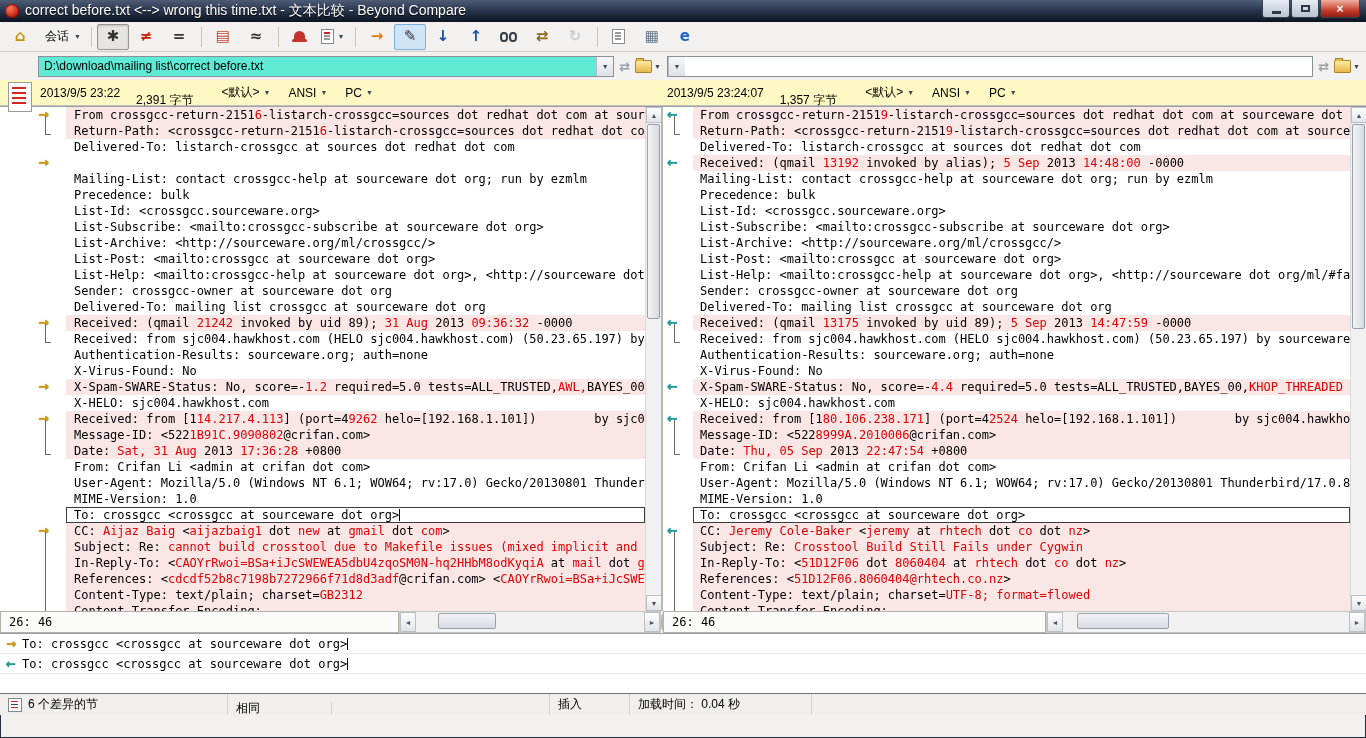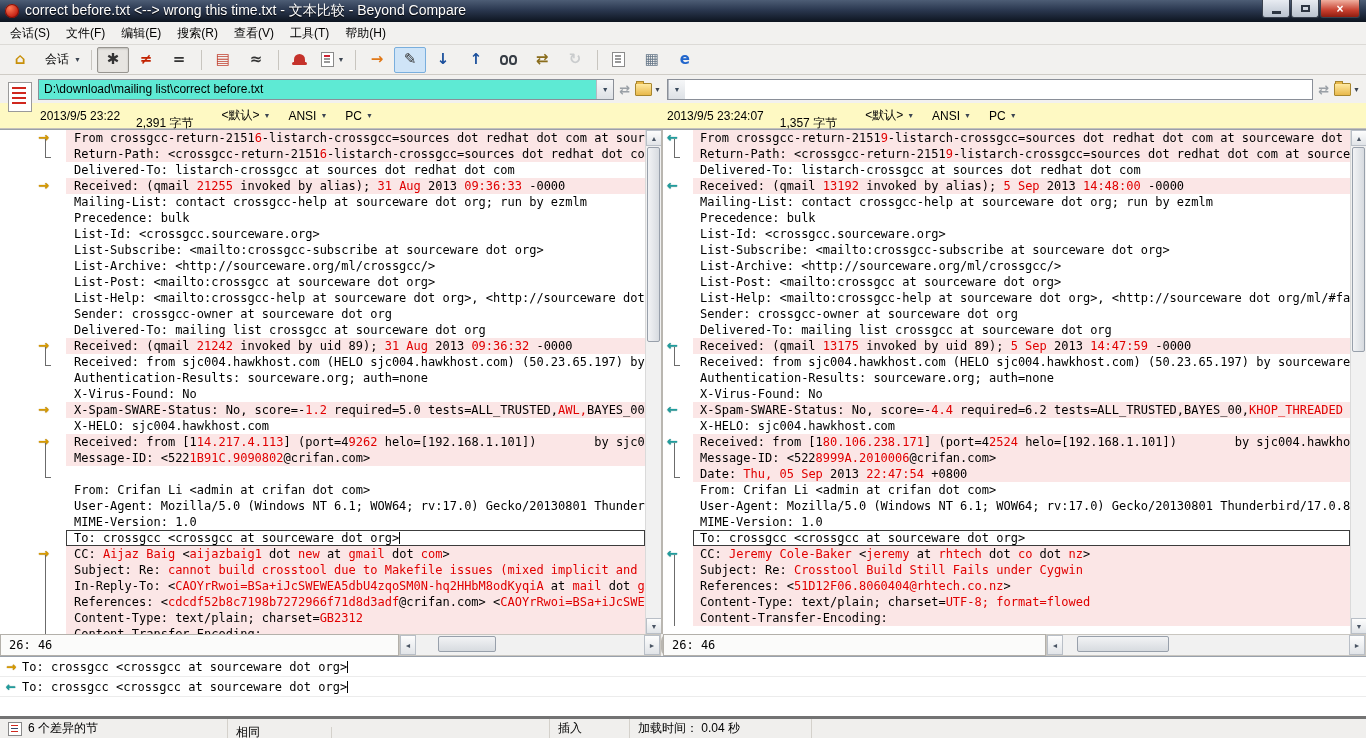--- a/index.html
+++ b/index.html
@@ -136,21 +136,21 @@
   .hthumb.hr{left:14px;width:92px;}
   
   .pvpanel{height:60px;background:#fff;border-top:1px solid #98a0ab;overflow:hidden;box-sizing:border-box;}
   .pv-row{height:19px;display:flex;align-items:center;border-bottom:1px solid #ececec;
           font-family:"DejaVu Sans Mono",monospace;font-size:12px;white-space:pre;}
   .pv-mk{width:16px;text-align:center;font-weight:bold;font-size:12px;margin:0 3px;
          font-family:"DejaVu Sans",sans-serif;flex:none;}
   .pv-mk.left{color:#d79b00;text-shadow:0 0 1px #8a5d00;}
   .pv-mk.right{color:#1f9e9e;text-shadow:0 0 1px #0c5f5f;}
   
-  .statusbar{height:22px;background:#f0efed;border-top:3px solid #737373;display:flex;align-items:stretch;box-sizing:border-box;}
+  .statusbar{height:22px;background:#f0efed;border-top:1px solid #737373;display:flex;align-items:stretch;box-sizing:border-box;}
   .scell{display:flex;align-items:center;padding:0 8px;border-right:1px solid #d4d1cb;box-sizing:border-box;}
   .scell.c1{width:228px;} .scell.c2{width:104px;margin-top:8px;} .scell.c3{width:218px;}
   .scell.c4{width:80px;} .scell.c5{width:182px;} .scell.c6{flex:1;border-right:none;}
   .sicon{width:12px;height:12px;background:#fff;border:1px solid #888;position:relative;margin-right:6px;flex:none;}
   .sicon::before{content:"";position:absolute;left:2px;top:2px;width:7px;height:1px;background:#d0281e;
                  box-shadow:0 3px 0 #346,0 6px 0 #d0281e;}
 </style>
 </head>
 <body>
 
@@ -163,29 +163,20 @@
       <span class="wc">
           <span class="bar"></span>
         </span>
       <span class="wc">
           <span class="box"></span>
         </span>
       <span class="wc close">×</span>
     </span>
   </div>
 
-  <div class="menubar">
-      <span class="menu-item">会话(S)</span>
-      <span class="menu-item">文件(F)</span>
-      <span class="menu-item">编辑(E)</span>
-      <span class="menu-item">搜索(R)</span>
-      <span class="menu-item">查看(V)</span>
-      <span class="menu-item">工具(T)</span>
-      <span class="menu-item">帮助(H)</span>
-    </div>
 
   <div class="toolbar">
       <span class="tbtn">
         <span class="glyph" style="color: rgb(200, 144, 10);">⌂</span>
       </span>
       <span class="tbtn">
         <span class="tlbl">会话</span>
         <span class="dd">▼</span>
       </span>
       <span class="tsep"></span>
@@ -315,39 +306,39 @@
         </span>
     </div>
   </div>
 
   <div class="panes">
     <div class="pane left">
       <div class="lines">
           <div class="ln"><div class="gut"><span class="mk">→</span><div class="brk ac"></div></div><div class="txt diff"><span>From crossgcc-return-2151</span><span class="red">6</span><span>-listarch-crossgcc=sources dot redhat dot com at sourceware</span></div></div>
           <div class="ln"><div class="gut"><div class="brk e"></div></div><div class="txt diff"><span>Return-Path: &lt;crossgcc-return-2151</span><span class="red">6</span><span>-listarch-crossgcc=sources dot redhat dot com</span></div></div>
           <div class="ln"><div class="gut"></div><div class="txt">Delivered-To: listarch-crossgcc at sources dot redhat dot com</div></div>
-          <div class="ln"><div class="gut"><span class="mk">→</span></div><div class="txt diff"><span>Received: (qmail </span><span class="red">21255</span><span> invoked by alias); </span><span class="red">31 Aug</span><span> 2013 </span><span class="red">09:36:33</span><span> -0000</span></div></div>
+          <div class="ln"><div class="gut"><span class="mk">→</span></div></div>
           <div class="ln"><div class="gut"></div><div class="txt">Mailing-List: contact crossgcc-help at sourceware dot org; run by ezmlm</div></div>
           <div class="ln"><div class="gut"></div><div class="txt">Precedence: bulk</div></div>
           <div class="ln"><div class="gut"></div><div class="txt">List-Id: &lt;crossgcc.sourceware.org&gt;</div></div>
           <div class="ln"><div class="gut"></div><div class="txt">List-Subscribe: &lt;mailto:crossgcc-subscribe at sourceware dot org&gt;</div></div>
           <div class="ln"><div class="gut"></div><div class="txt">List-Archive: &lt;http://sourceware.org/ml/crossgcc/&gt;</div></div>
           <div class="ln"><div class="gut"></div><div class="txt">List-Post: &lt;mailto:crossgcc at sourceware dot org&gt;</div></div>
           <div class="ln"><div class="gut"></div><div class="txt">List-Help: &lt;mailto:crossgcc-help at sourceware dot org&gt;, &lt;http://sourceware dot org/ml/#faqs&gt;</div></div>
           <div class="ln"><div class="gut"></div><div class="txt">Sender: crossgcc-owner at sourceware dot org</div></div>
           <div class="ln"><div class="gut"></div><div class="txt">Delivered-To: mailing list crossgcc at sourceware dot org</div></div>
           <div class="ln"><div class="gut"><span class="mk">→</span><div class="brk ac"></div></div><div class="txt diff"><span>Received: (qmail </span><span class="red">21242</span><span> invoked by uid 89); </span><span class="red">31 Aug</span><span> 2013 </span><span class="red">09:36:32</span><span> -0000</span></div></div>
           <div class="ln"><div class="gut"><div class="brk e"></div></div><div class="txt">Received: from sjc004.hawkhost.com (HELO sjc004.hawkhost.com) (50.23.65.197) by sourceware.org</div></div>
           <div class="ln"><div class="gut"></div><div class="txt">Authentication-Results: sourceware.org; auth=none</div></div>
           <div class="ln"><div class="gut"></div><div class="txt">X-Virus-Found: No</div></div>
           <div class="ln"><div class="gut"><span class="mk">→</span></div><div class="txt diff"><span>X-Spam-SWARE-Status: No, score=-</span><span class="red">1.2</span><span> required=5.0 tests=ALL_TRUSTED,</span><span class="red">AWL,</span><span>BAYES_00,KHOP_TH</span></div></div>
           <div class="ln"><div class="gut"></div><div class="txt">X-HELO: sjc004.hawkhost.com</div></div>
           <div class="ln"><div class="gut"><span class="mk">→</span><div class="brk ac"></div></div><div class="txt diff"><span>Received: from [1</span><span class="red">14.217.4.113</span><span>] (port=4</span><span class="red">9262</span><span> helo=[192.168.1.101])        by sjc004.hawkhost.com</span></div></div>
           <div class="ln"><div class="gut"><div class="brk c"></div></div><div class="txt diff"><span>Message-ID: &lt;522</span><span class="red">1B91C.9090802</span><span>@crifan.com&gt;</span></div></div>
-          <div class="ln"><div class="gut"><div class="brk e"></div></div></div>
+          <div class="ln"><div class="gut"><div class="brk e"></div></div><div class="txt diff"><span>Date: </span><span class="red">Sat, 31 Aug</span><span> 2013 </span><span class="red">17:36:28</span><span> +0800</span></div></div>
           <div class="ln"><div class="gut"></div><div class="txt">From: Crifan Li &lt;admin at crifan dot com&gt;</div></div>
           <div class="ln"><div class="gut"></div><div class="txt">User-Agent: Mozilla/5.0 (Windows NT 6.1; WOW64; rv:17.0) Gecko/20130801 Thunderbird/17.0.8</div></div>
           <div class="ln"><div class="gut"></div><div class="txt">MIME-Version: 1.0</div></div>
           <div class="ln"><div class="gut"></div><div class="txt cur">To: crossgcc &lt;crossgcc at sourceware dot org&gt;<span class="caret"></span></div></div>
           <div class="ln"><div class="gut"><span class="mk">→</span><div class="brk ac"></div></div><div class="txt diff"><span>CC: </span><span class="red">Aijaz Baig</span><span> &lt;</span><span class="red">aijazbaig1</span><span> dot </span><span class="red">new</span><span> at </span><span class="red">gmail</span><span> dot </span><span class="red">com</span><span>&gt;</span></div></div>
           <div class="ln"><div class="gut"><div class="brk c"></div></div><div class="txt diff"><span>Subject: Re: </span><span class="red">cannot build crosstool due to Makefile issues (mixed implicit and normal</span></div></div>
           <div class="ln"><div class="gut"><div class="brk c"></div></div><div class="txt diff"><span>In-Reply-To: &lt;</span><span class="red">CAOYrRwoi=BSa+iJcSWEWEA5dbU4zqoSM0N-hq2HHbM8odKyqiA</span><span> at </span><span class="red">mail</span><span> dot </span><span class="red">gmail</span></div></div>
           <div class="ln"><div class="gut"><div class="brk c"></div></div><div class="txt diff"><span>References: &lt;</span><span class="red">cdcdf52b8c7198b7272966f71d8d3adf</span><span>@crifan.com&gt; &lt;</span><span class="red">CAOYrRwoi=BSa+iJcSWEWEA5</span></div></div>
           <div class="ln"><div class="gut"><div class="brk c"></div></div><div class="txt diff"><span>Content-Type: text/plain; charset=</span><span class="red">GB2312</span></div></div>
           <div class="ln"><div class="gut"><div class="brk c"></div></div><div class="txt diff"><span>Content-Transfer-Encoding: </span></div></div>
@@ -371,31 +362,32 @@
           <div class="ln"><div class="gut"></div><div class="txt">List-Subscribe: &lt;mailto:crossgcc-subscribe at sourceware dot org&gt;</div></div>
           <div class="ln"><div class="gut"></div><div class="txt">List-Archive: &lt;http://sourceware.org/ml/crossgcc/&gt;</div></div>
           <div class="ln"><div class="gut"></div><div class="txt">List-Post: &lt;mailto:crossgcc at sourceware dot org&gt;</div></div>
           <div class="ln"><div class="gut"></div><div class="txt">List-Help: &lt;mailto:crossgcc-help at sourceware dot org&gt;, &lt;http://sourceware dot org/ml/#faqs&gt;</div></div>
           <div class="ln"><div class="gut"></div><div class="txt">Sender: crossgcc-owner at sourceware dot org</div></div>
           <div class="ln"><div class="gut"></div><div class="txt">Delivered-To: mailing list crossgcc at sourceware dot org</div></div>
           <div class="ln"><div class="gut"><span class="mk">←</span><div class="brk ac"></div></div><div class="txt diff"><span>Received: (qmail </span><span class="red">13175</span><span> invoked by uid 89); </span><span class="red">5 Sep</span><span> 2013 </span><span class="red">14:47:59</span><span> -0000</span></div></div>
           <div class="ln"><div class="gut"><div class="brk e"></div></div><div class="txt">Received: from sjc004.hawkhost.com (HELO sjc004.hawkhost.com) (50.23.65.197) by sourceware.org</div></div>
           <div class="ln"><div class="gut"></div><div class="txt">Authentication-Results: sourceware.org; auth=none</div></div>
           <div class="ln"><div class="gut"></div><div class="txt">X-Virus-Found: No</div></div>
-          <div class="ln"><div class="gut"><span class="mk">←</span></div><div class="txt diff"><span>X-Spam-SWARE-Status: No, score=-</span><span class="red">4.4</span><span> required=6.2 tests=ALL_TRUSTED,BAYES_00,</span><span class="red">KHOP_THREADED</span><span> auth</span></div></div>
+          <div class="ln"><div class="gut"><span class="mk">←</span></div><div class="txt diff"><span>X-Spam-SWARE-Status: No, score=-</span><span class="red">4.4</span><span> required=5.0 tests=ALL_TRUSTED,BAYES_00,</span><span class="red">KHOP_THREADED</span><span> auth</span></div></div>
           <div class="ln"><div class="gut"></div><div class="txt">X-HELO: sjc004.hawkhost.com</div></div>
           <div class="ln"><div class="gut"><span class="mk">←</span><div class="brk ac"></div></div><div class="txt diff"><span>Received: from [1</span><span class="red">80.106.238.171</span><span>] (port=4</span><span class="red">2524</span><span> helo=[192.168.1.101])        by sjc004.hawkhost.com</span></div></div>
           <div class="ln"><div class="gut"><div class="brk c"></div></div><div class="txt diff"><span>Message-ID: &lt;522</span><span class="red">8999A.2010006</span><span>@crifan.com&gt;</span></div></div>
           <div class="ln"><div class="gut"><div class="brk e"></div></div><div class="txt diff"><span>Date: </span><span class="red">Thu, 05 Sep</span><span> 2013 </span><span class="red">22:47:54</span><span> +0800</span></div></div>
           <div class="ln"><div class="gut"></div><div class="txt">From: Crifan Li &lt;admin at crifan dot com&gt;</div></div>
           <div class="ln"><div class="gut"></div><div class="txt">User-Agent: Mozilla/5.0 (Windows NT 6.1; WOW64; rv:17.0) Gecko/20130801 Thunderbird/17.0.8</div></div>
           <div class="ln"><div class="gut"></div><div class="txt">MIME-Version: 1.0</div></div>
           <div class="ln"><div class="gut"></div><div class="txt cur">To: crossgcc &lt;crossgcc at sourceware dot org&gt;</div></div>
           <div class="ln"><div class="gut"><span class="mk">←</span><div class="brk ac"></div></div><div class="txt diff"><span>CC: </span><span class="red">Jeremy Cole-Baker</span><span> &lt;</span><span class="red">jeremy</span><span> at </span><span class="red">rhtech</span><span> dot </span><span class="red">co</span><span> dot </span><span class="red">nz</span><span>&gt;</span></div></div>
           <div class="ln"><div class="gut"><div class="brk c"></div></div><div class="txt diff"><span>Subject: Re: </span><span class="red">Crosstool Build Still Fails under Cygwin</span></div></div>
+          <div class="ln"><div class="gut"><div class="brk c"></div></div><div class="txt diff"><span>In-Reply-To: &lt;</span><span class="red">51D12F06</span><span> dot </span><span class="red">8060404</span><span> at </span><span class="red">rhtech</span><span> dot </span><span class="red">co</span><span> dot </span><span class="red">nz</span><span>&gt;</span></div></div>
           <div class="ln"><div class="gut"><div class="brk c"></div></div><div class="txt diff"><span>References: &lt;</span><span class="red">51D12F06.8060404@rhtech.co.nz</span><span>&gt;</span></div></div>
           <div class="ln"><div class="gut"><div class="brk c"></div></div><div class="txt diff"><span>Content-Type: text/plain; charset=</span><span class="red">UTF-8; format=flowed</span></div></div>
           <div class="ln"><div class="gut"><div class="brk c"></div></div><div class="txt diff"><span>Content-Transfer-Encoding: </span></div></div>
         </div>
       <div class="vscroll">
         <span class="sbtn up">▲</span>
         <span class="vthumb vr"></span>
         <span class="sbtn down">▼</span>
       </div>
     </div>

